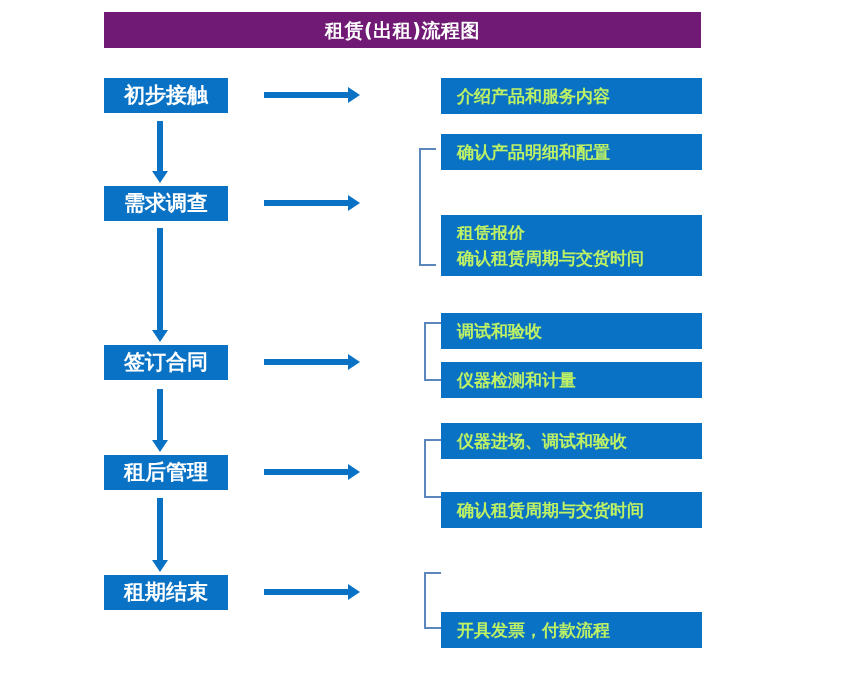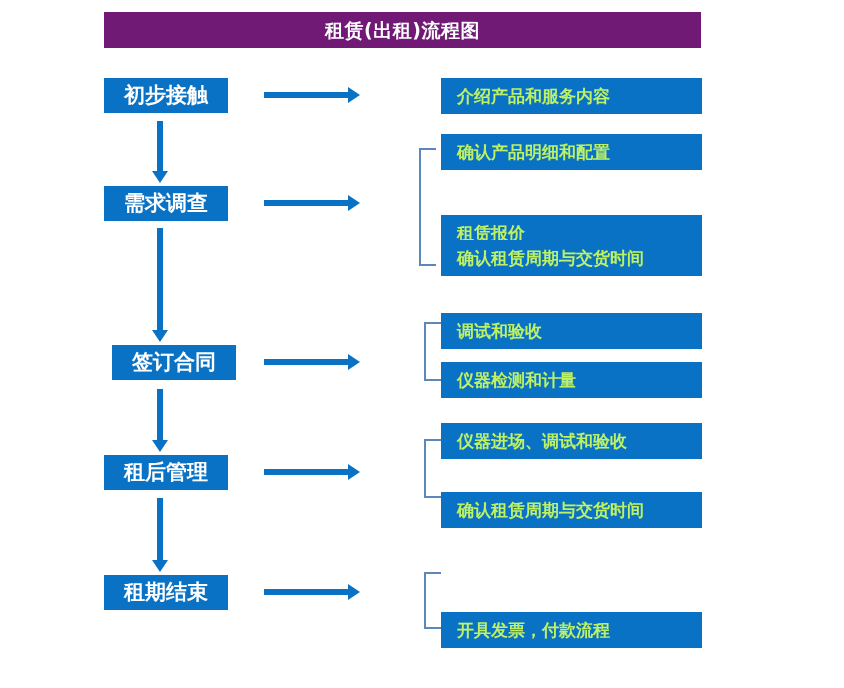--- a/index.html
+++ b/index.html
@@ -142,21 +142,21 @@
   <div class="title-bar">
     <span class="title-text">租赁(出租)流程图</span>
   </div>
 
   <div class="stage-box" style="top:78px;">
     <span class="stage-text">初步接触</span>
   </div>
   <div class="stage-box" style="top:186px;">
     <span class="stage-text">需求调查</span>
   </div>
-  <div class="stage-box" style="top:345px;margin-left:8px;">
+  <div class="stage-box" style="top:345px;">
     <span class="stage-text">签订合同</span>
   </div>
   <div class="stage-box" style="top:455px;">
     <span class="stage-text">租后管理</span>
   </div>
   <div class="stage-box" style="top:575px;">
     <span class="stage-text">租期结束</span>
   </div>
 
   <div class="arrow-down" style="left:151px; top:121px; height:62px;">

